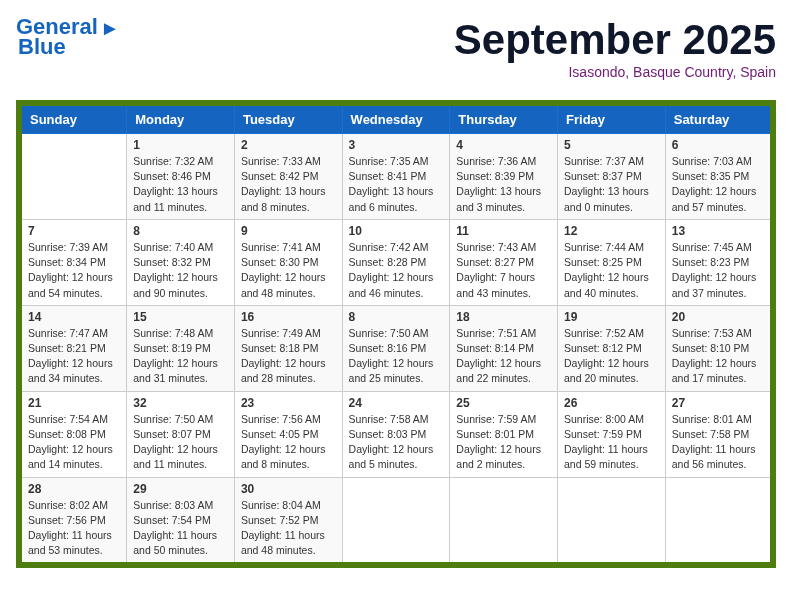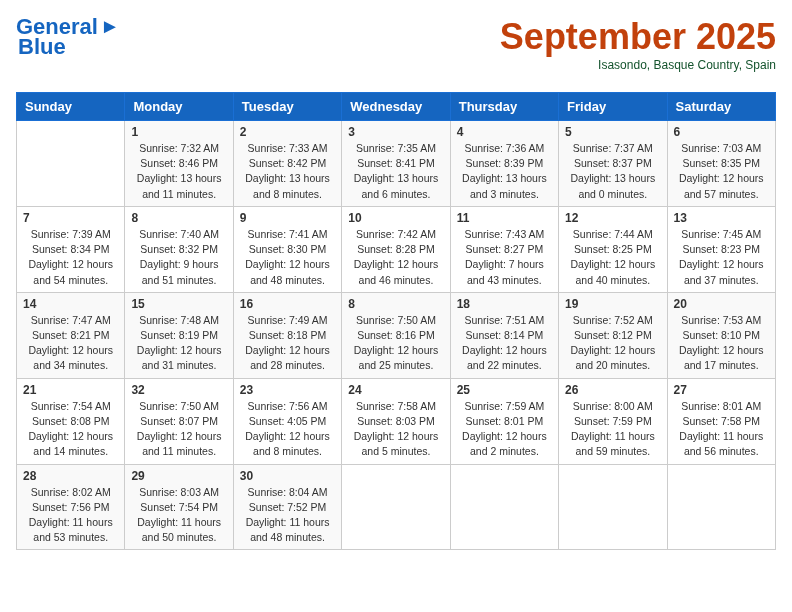--- a/index.html
+++ b/index.html
@@ -27,32 +27,32 @@
       font-weight: bold;
       color: #333;
     }
     .logo-text span {
       color: #1565C0;
     }
     .title-block {
       text-align: right;
     }
     .month-title {
-      font-size: 36px;
+      font-size: 42px;
       font-weight: bold;
-      color: #c2410c;
+      color: #0f172a;
     }
     .subtitle {
-      font-size: 12px;
-      color: #14532d;
+      font-size: 14px;
+      color: #701a75;
     }
     .calendar-table {
       width: 100%;
       border-collapse: collapse;
-      border: 1px solid #4d7c0f;
+      border: 6px solid #4d7c0f;
       margin-top: 20px;
     }
     .calendar-table th {
       background-color: #1565C0;
       color: #fff;
       text-align: left;
       padding: 6px 8px;
       font-size: 13px;
       border: 1px solid #1a6fd4;
     }
@@ -73,32 +73,31 @@
       background: #fff;
     }
     .day-num {
       font-weight: bold;
       font-size: 12px;
       display: block;
       margin-bottom: 2px;
     }
     .cell-info {
       line-height: 1.45;
-      text-align: center;
     }
     .empty-cell {
       background: #fff !important;
     }
   </style>
 </head>
 <body>
 
 <div class="header-area">
   <div class="logo">
-    <div style="display:flex; align-items:flex-start;">
+    <div style="display:flex; align-items:flex-end;">
       <span class="logo-text">
         <span>General</span>
       </span>
       <span style="color:#1565C0; font-size:20px; margin-left:2px;">►</span>
     </div>
     <div style="display:flex; align-items:center; margin-top:-2px;">
       <span style="font-size:22px; font-weight:bold; color:#1565C0; margin-left:2px;">Blue</span>
     </div>
   </div>
   <div class="title-block">
@@ -178,21 +177,21 @@
   <span>Sunrise: 7:39 AM</span><br>
   <span>Sunset: 8:34 PM</span><br>
   <span>Daylight: 12 hours and 54 minutes.</span>
 </div>
         </td>
         <td>
           <span class="day-num">8</span>
 <div class="cell-info">
   <span>Sunrise: 7:40 AM</span><br>
   <span>Sunset: 8:32 PM</span><br>
-  <span>Daylight: 9 hours and 51 minutes.</span>
+  <span>Daylight: 12 hours and 90 minutes.</span>
 </div>
         </td>
         <td>
           <span class="day-num">9</span>
 <div class="cell-info">
   <span>Sunrise: 7:41 AM</span><br>
   <span>Sunset: 8:30 PM</span><br>
   <span>Daylight: 12 hours and 48 minutes.</span>
 </div>
         </td>

